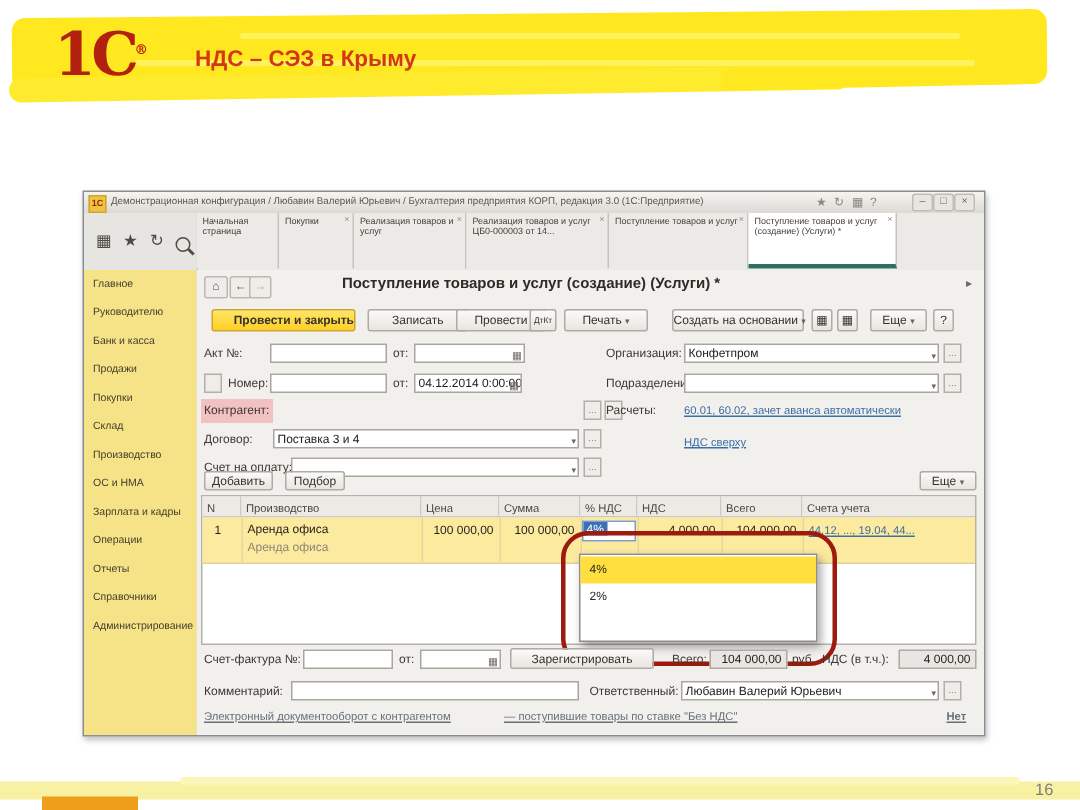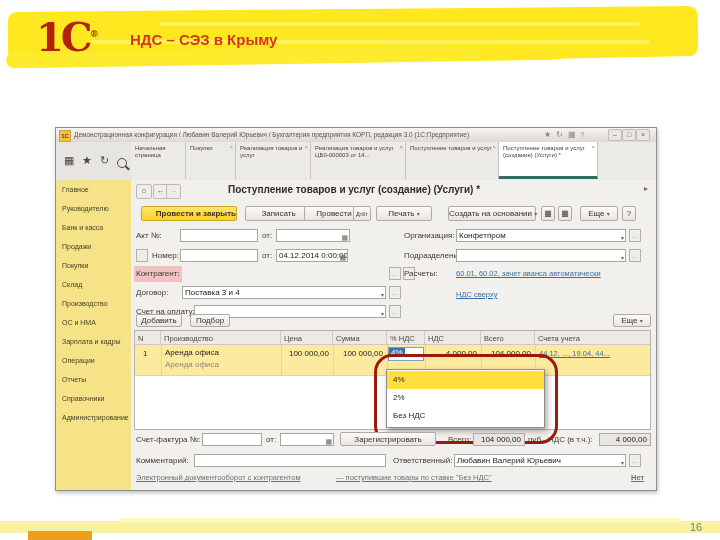--- a/index.html
+++ b/index.html
@@ -256,21 +256,20 @@
         <span class="abs" style="right:1px;top:3px;font-size:6px;color:#6b665f;">▾</span>
       </div>
       <div class="abs cell" style="left:292px;top:18px;width:50px;text-align:right;">4 000,00</div>
       <div class="abs cell" style="left:346px;top:18px;width:50px;text-align:right;">104 000,00</div>
       <div class="abs link" style="left:404px;top:18px;max-width:110px;overflow:hidden;">44.12, ..., 19.04, 44...</div>
     </div>
 
     <div class="abs popup">
       <div class="abs opt sel" style="top:1px;">4%</div>
       <div class="abs opt" style="top:19px;">2%</div>
-      <div class="abs opt" style="top:37px;">Без НДС</div>
     </div>
 
     <div class="abs annot"></div>
 
     <div class="abs lbl" style="left:80px;top:307px;">Счет-фактура №:</div>
     <div class="abs inp" style="left:146px;top:305px;width:60px;"></div>
     <div class="abs lbl" style="left:210px;top:307px;">от:</div>
     <div class="abs inp" style="left:224px;top:305px;width:54px;">
         <span class="cal">▦</span>
       </div>

